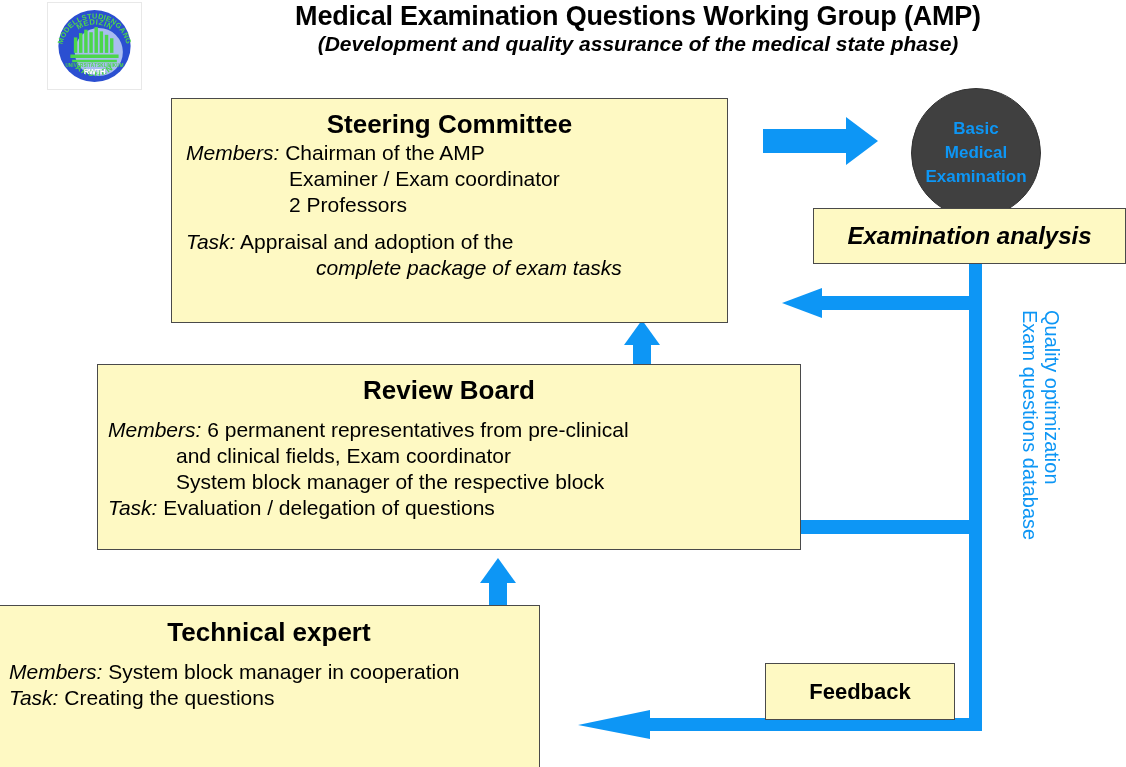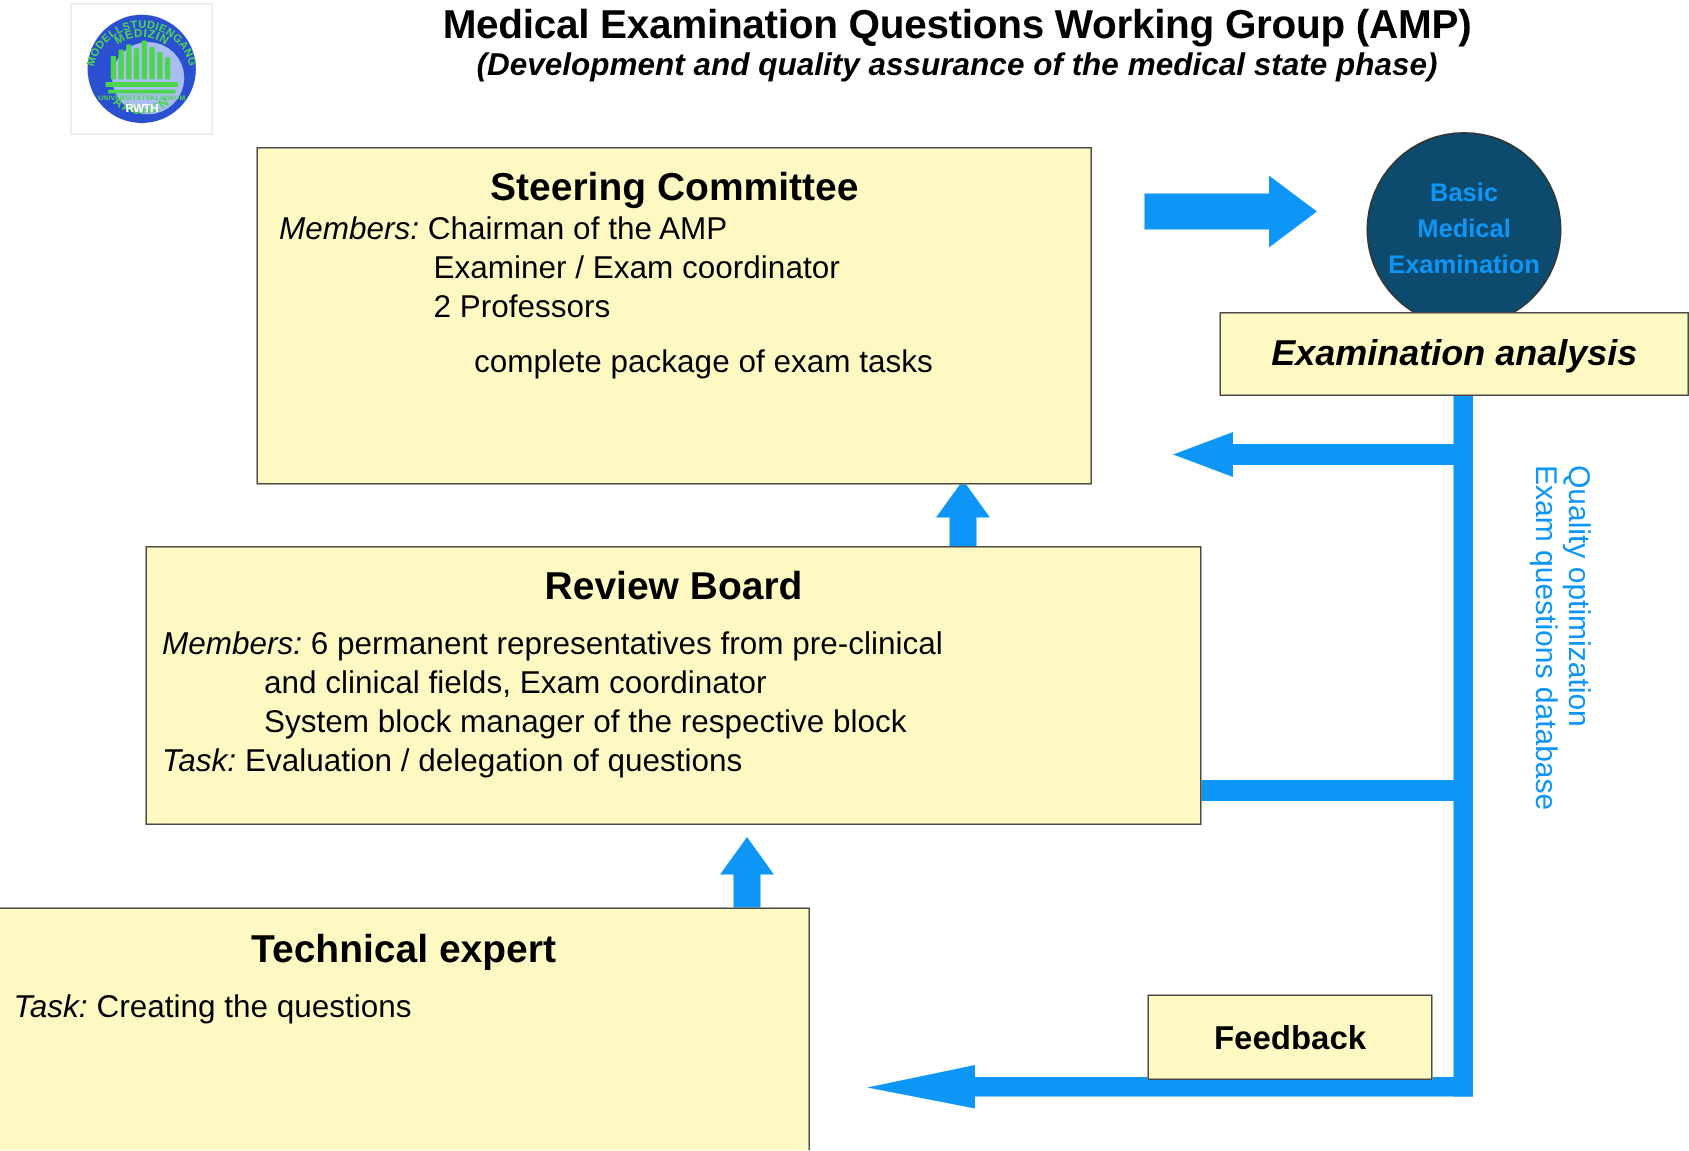--- a/index.html
+++ b/index.html
@@ -69,21 +69,21 @@
     font-weight: bold;
     line-height: 31px;
   }
   .box-line {
     font-size: 21px;
     line-height: 26px;
     white-space: nowrap;
   }
   .box-line .lbl { font-style: italic; }
   .indent-1 { padding-left: 103px; }
-  .indent-2 { padding-left: 130px; }
+  .indent-2 { padding-left: 130px; font-style: italic; }
   .indent-3 { padding-left: 68px; }
   .gap { height: 11px; }
 
   
   #box-steering {
     left: 171px; top: 98px; width: 557px; height: 225px;
     padding: 10px 14px 0 14px;
   }
   #box-review {
     left: 65px; top: 364px; width: 704px; height: 186px;
@@ -108,21 +108,21 @@
   #box-feedback .lab {
     font-size: 22px; font-weight: bold; white-space: nowrap;
   }
 
   
   #circle-basic-exam {
     position: absolute;
     left: 911px; top: 88px;
     width: 130px; height: 130px;
     border-radius: 50%;
-    background: #0c4a6e;
+    background: #404040;
     border: 1.2px solid #333333;
     box-sizing: border-box;
     display: flex;
     flex-direction: column;
     align-items: center;
     justify-content: center;
     color: #0d96f5;
     font-size: 17px;
     font-weight: bold;
     line-height: 24px;
@@ -237,20 +237,24 @@
 
   <div class="gbox" id="box-steering">
     <div class="box-heading">Steering Committee</div>
     <div class="box-line">
       <span class="lbl">Members:</span>
       <span>Chairman of the AMP</span>
     </div>
     <div class="box-line indent-1">Examiner / Exam coordinator</div>
     <div class="box-line indent-1">2 Professors</div>
     <div class="gap"></div>
+    <div class="box-line">
+      <span class="lbl">Task:</span>
+      <span>Appraisal and adoption of the</span>
+    </div>
     <div class="box-line indent-2">complete package of exam tasks</div>
   </div>
 
   <div class="gbox" id="box-review">
     <div class="box-heading">Review Board</div>
     <div class="gap"></div>
     <div class="box-line">
       <span class="lbl">Members:</span>
       <span>6 permanent representatives from pre-clinical</span>
     </div>
@@ -258,20 +262,24 @@
     <div class="box-line indent-3">System block manager of the respective block</div>
     <div class="box-line">
       <span class="lbl">Task:</span>
       <span>Evaluation / delegation of questions</span>
     </div>
   </div>
 
   <div class="gbox" id="box-technical">
     <div class="box-heading">Technical expert</div>
     <div class="gap"></div>
+    <div class="box-line">
+      <span class="lbl">Members:</span>
+      <span>System block manager in cooperation</span>
+    </div>
     <div class="box-line">
       <span class="lbl">Task:</span>
       <span>Creating the questions</span>
     </div>
   </div>
 
   <div id="circle-basic-exam">
     <span>Basic</span>
     <span>Medical</span>
     <span>Examination</span>

